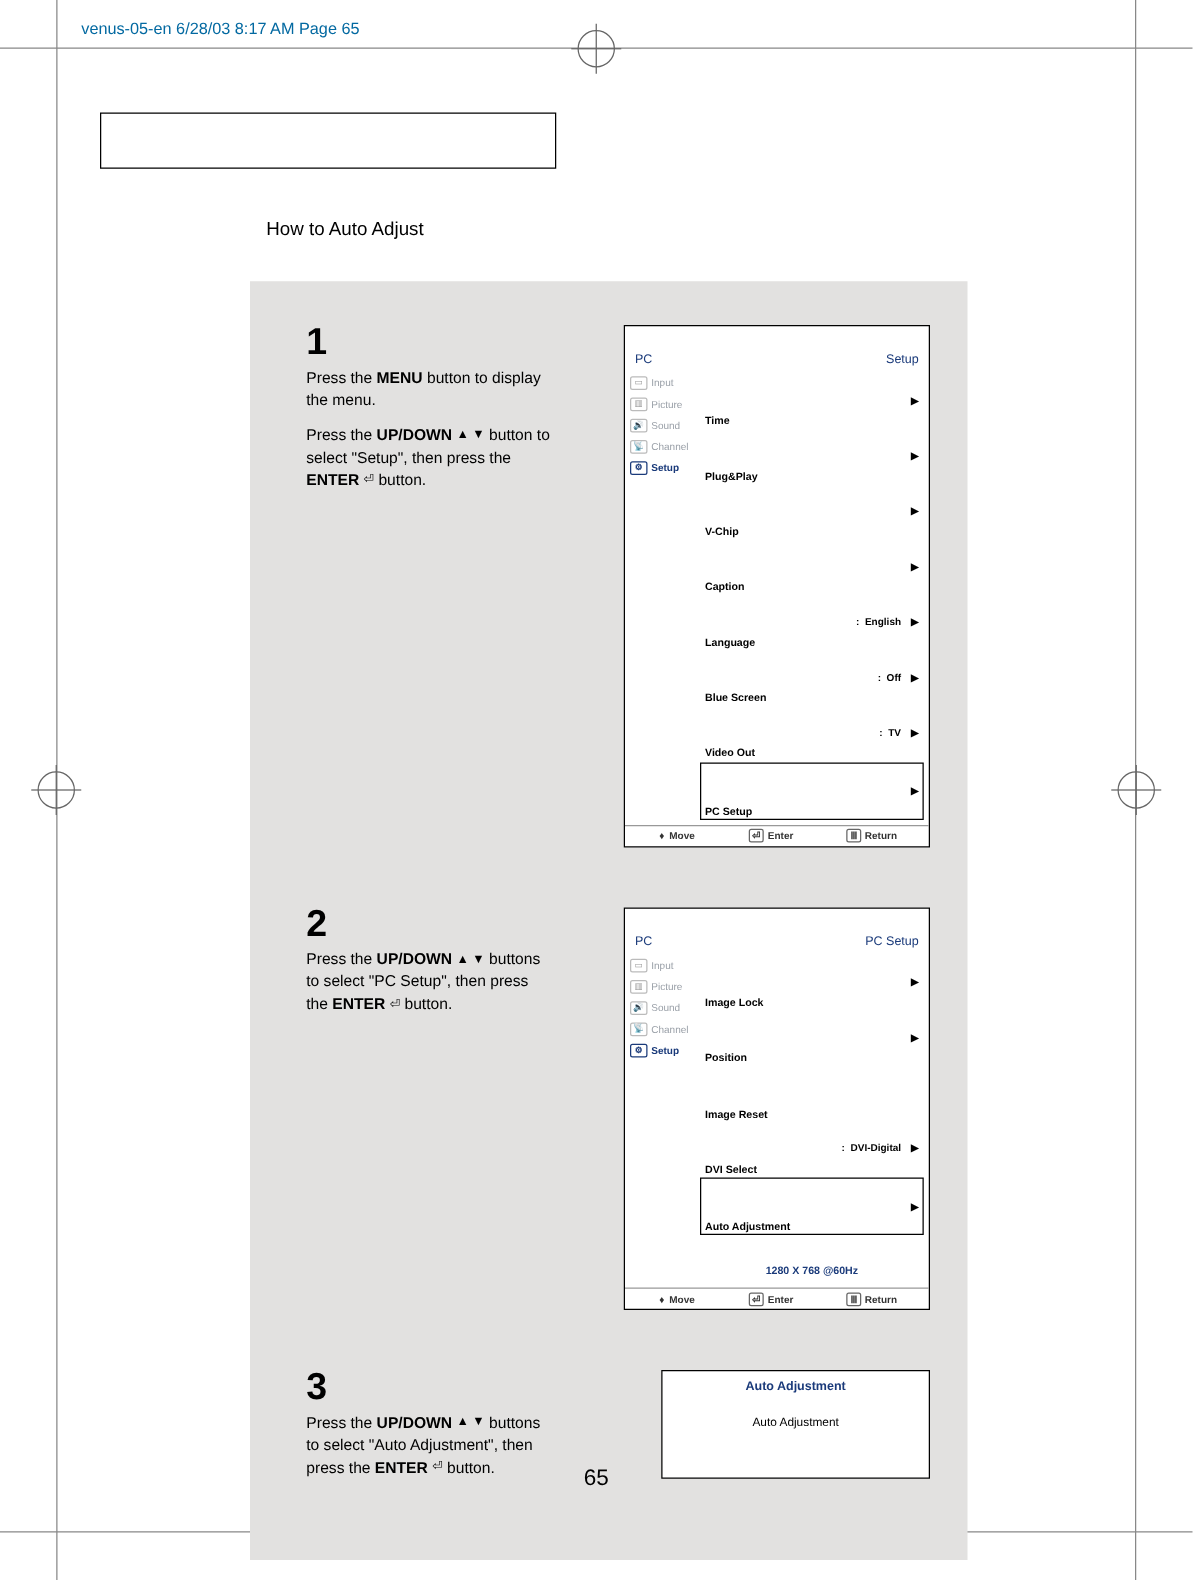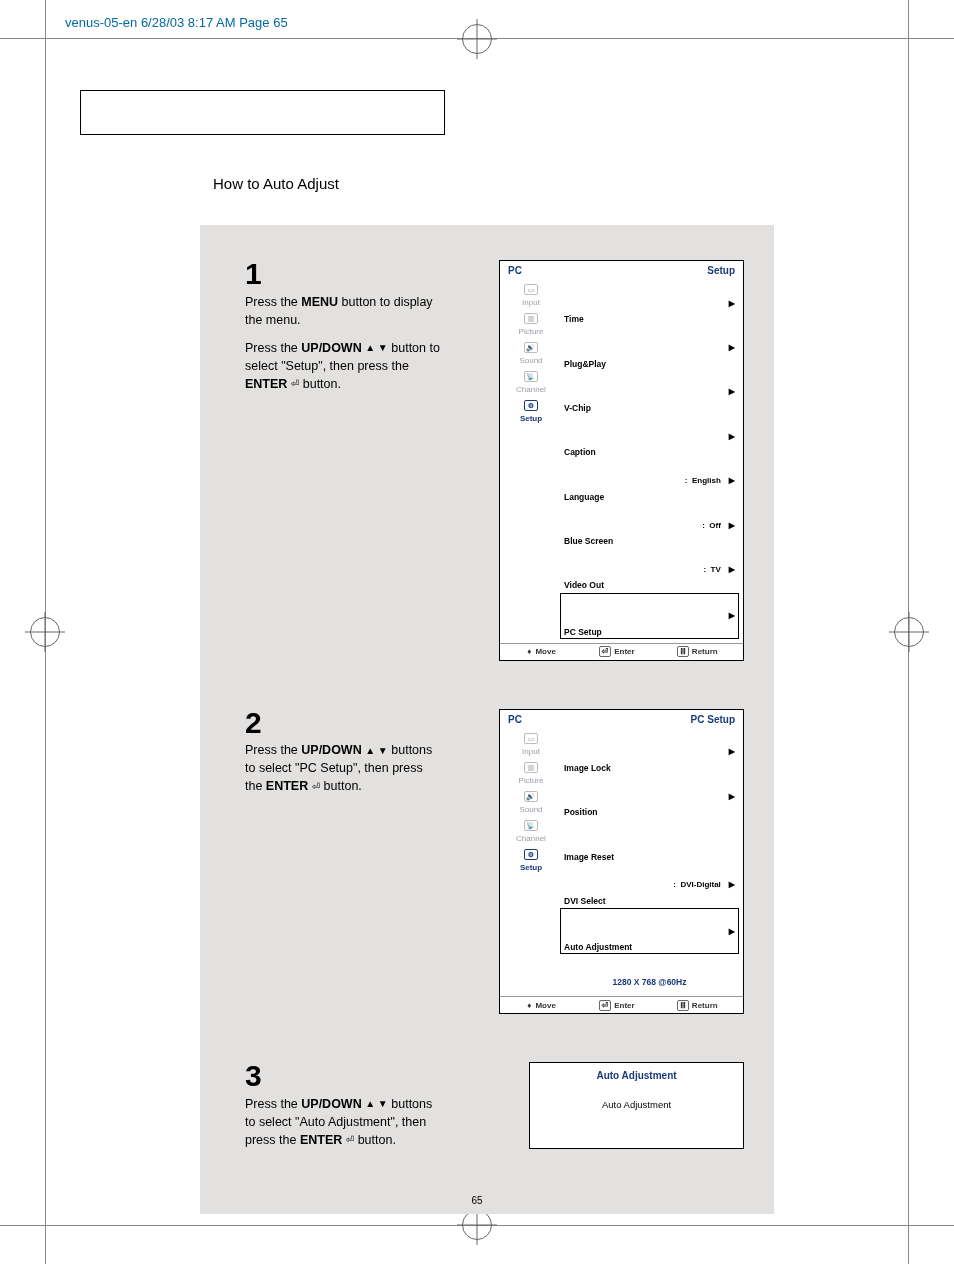--- a/index.html
+++ b/index.html
@@ -107,40 +107,39 @@
   .osd {
     width: 245px;
     border: 1px solid #000;
     background: #fff;
     font-size: 9px;
     color: #000;
   }
   .osd-header {
     display: flex;
     justify-content: space-between;
-    padding: 4px 8px 2px 8px;
+    padding: 21px 8px 2px 8px;
     font-size: 10px;
     color: #1a3a7a;
-    font-weight: bold;
+    font-weight: normal;
     gap: 31px;
   }
   .osd-body { display: flex; }
   .osd-nav {
     width: 58px;
     border-right: 0;
     padding: 3px 0 3px 4px;
   }
   .osd-nav-item {
     display: flex;
     align-items: center;
     gap: 3px;
     font-size: 8px;
     color: #9aa0a8;
     padding: 3px 0;
-    flex-direction: column;
   }
   .osd-nav-item.active { color: #1a3a7a; font-weight: bold; }
   .osd-nav-icon {
     width: 14px; height: 11px;
     border: 1px solid #bbb;
     border-radius: 2px;
     font-size: 7px;
     line-height: 9px;
     text-align: center;
     color: #999;
@@ -200,24 +199,24 @@
     font-weight: bold;
     color: #1a3a7a;
     padding: 7px 0 18px 0;
   }
   .autoadj-box .body {
     font-size: 9.5px;
   }
 
   .pagenum {
     position: absolute;
-    bottom: 3px;
+    bottom: 16px;
     left: 50%;
     transform: translateX(-50%);
-    font-size: 10px;
+    font-size: 18px;
   }
 
 </style>
 </head>
 <body>
 
 <div class="crop-h" style="top:38px;"></div>
 <div class="crop-h" style="bottom:38px;"></div>
 <div class="crop-v" style="left:45px;"></div>
 <div class="crop-v" style="right:45px;"></div>

